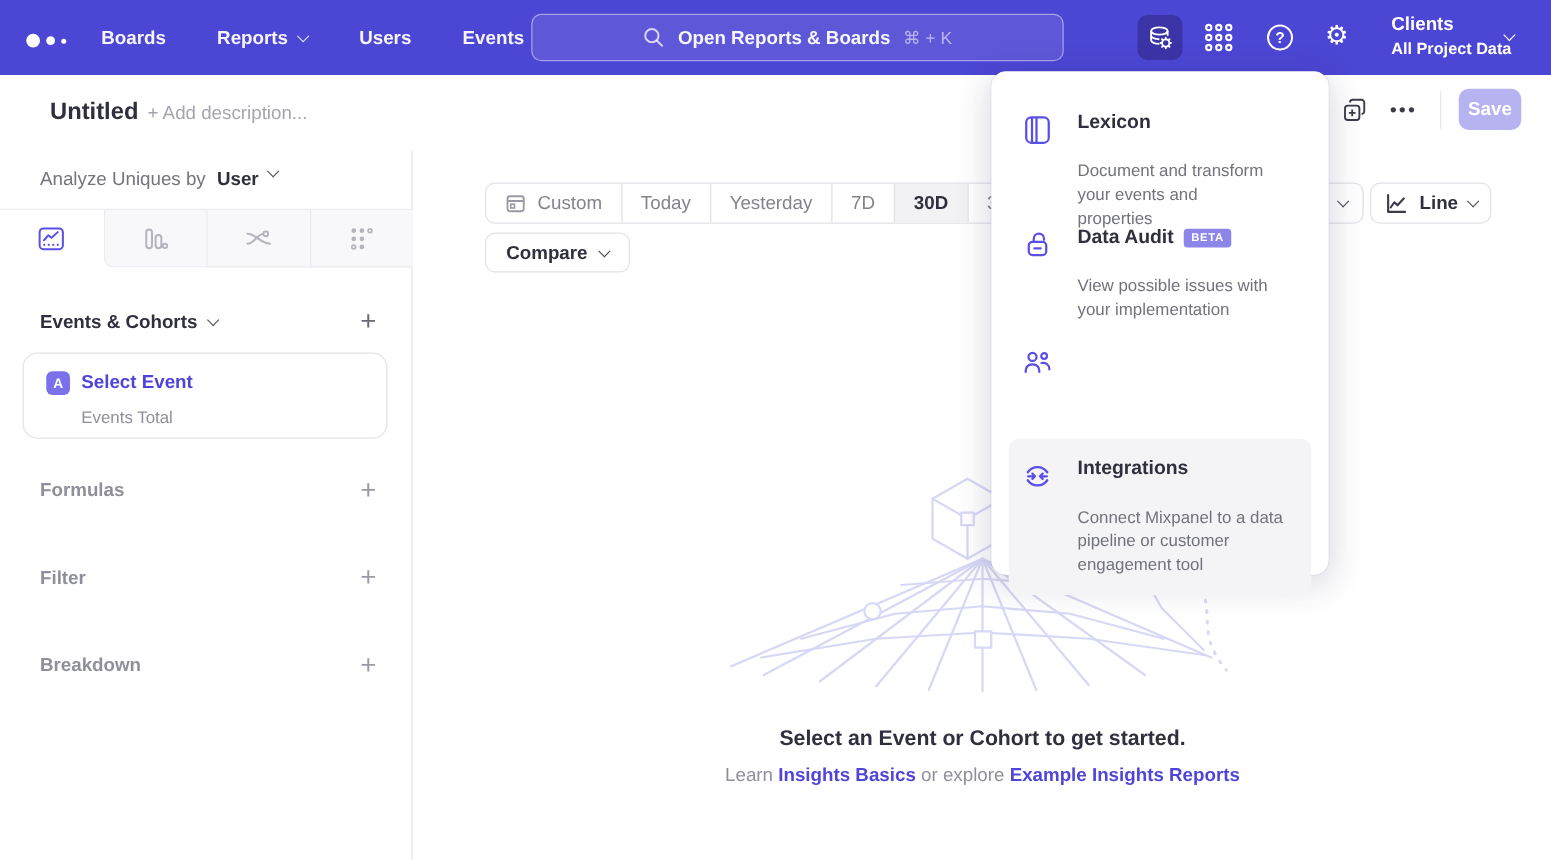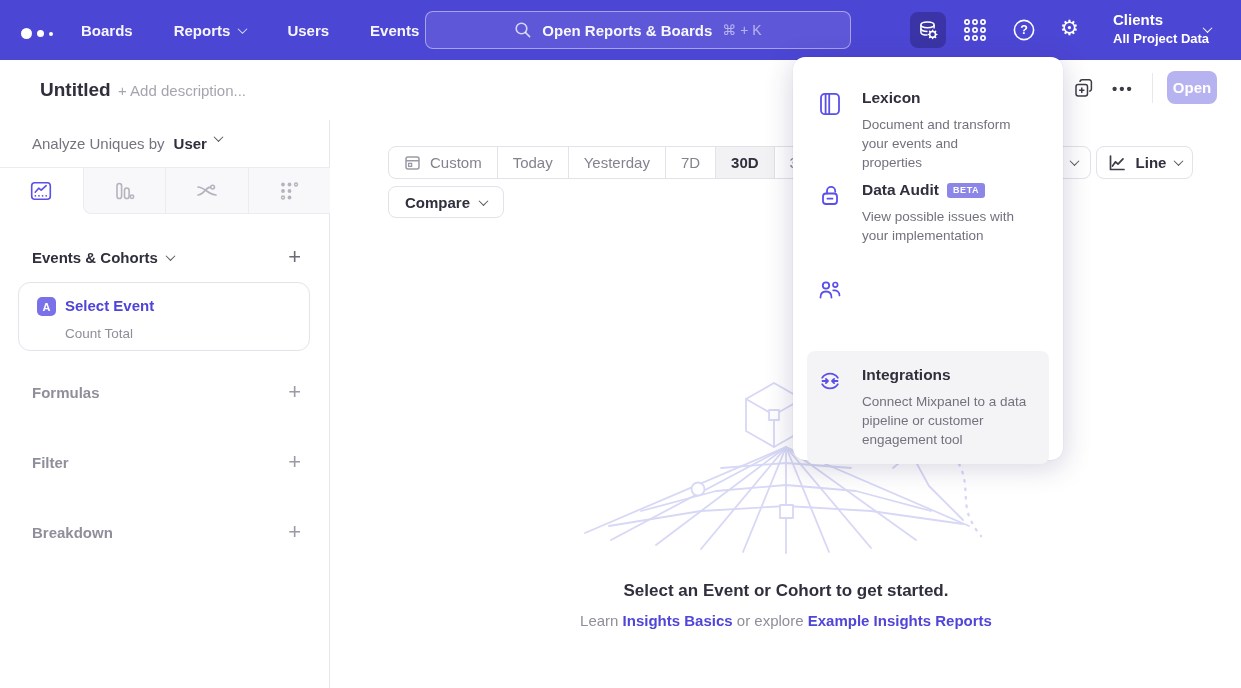--- a/index.html
+++ b/index.html
@@ -78,21 +78,21 @@
 
   .empty-title { position:absolute; left:0; top:461px; width:910px; text-align:center; font-size:17px; font-weight:700; color:#2f2f3d; }
   .empty-links { position:absolute; left:0; top:492px; width:910px; text-align:center; font-size:15px; color:#8f8f9b; }
   .empty-links a { color:#5045d9; font-weight:700; text-decoration:none; cursor:pointer; }
 
   
   .menu { position:absolute; left:793px; top:57px; width:270px; height:403px; background:#fff; border-radius:12px; box-shadow:0 6px 28px rgba(45,45,100,.22), 0 0 1px rgba(45,45,100,.2); z-index:60; }
   .m-item { position:absolute; left:0; width:270px; display:flex; gap:19px; padding:0 18px 0 24px; cursor:pointer; }
   .m-item .ic { flex:0 0 26px; padding-top:2px; }
   .m-item .tt { font-size:15.5px; font-weight:700; color:#2f2f3d; display:flex; align-items:center; gap:8px; }
-  .m-item .dd { font-size:13.5px; color:#72727e; line-height:1.42; margin-top:8px; }
+  .m-item .dd { font-size:13.5px; color:#72727e; line-height:1.42; margin-top:20px; }
   .m-item.hl { left:14px; width:242px; background:#f4f4f6; border-radius:8px; padding:15px 14px 15px 10px; }
   .beta { background:#8d86e9; color:#fff; font-size:9px; font-weight:700; letter-spacing:.6px; padding:2.5px 6px; border-radius:3px; }
 
   svg { display:block; }
 </style>
 </head>
 <body>
 
 <div class="navbar">
   <div class="logo"><i class="d1"></i><i class="d2"></i><i class="d3"></i></div>
@@ -183,21 +183,21 @@
 <div class="hdr-icon" style="left:1073px;">
   <svg width="21" height="21" viewBox="0 0 21 21">
     <rect x="3" y="6.5" width="11.5" height="11.5" rx="2.2" fill="#fff" stroke="#3c3c48" stroke-width="1.5"></rect>
     <path d="M7 4 a2.2 2.2 0 0 1 2.2-2.2 h7 a2.2 2.2 0 0 1 2.2 2.2 v7 a2.2 2.2 0 0 1 -2.2 2.2" fill="none" stroke="#3c3c48" stroke-width="1.5"></path>
     <line x1="8.75" y1="9.6" x2="8.75" y2="14.9" stroke="#3c3c48" stroke-width="1.5"></line>
     <line x1="6.1" y1="12.25" x2="11.4" y2="12.25" stroke="#3c3c48" stroke-width="1.5"></line>
   </svg>
 </div>
 <div class="hdr-icon" style="left:1112px; top:80px; font-size:15px; letter-spacing:2px; font-weight:700;">•••</div>
 <div class="hdr-divider"></div>
-<button class="save-btn">Open</button>
+<button class="save-btn">Save</button>
 
 <div class="sidebar">
   <div class="analyze">
     <span class="pre">Analyze Uniques by</span>
     <span class="val">
         <span>User</span>
         <span class="chev"></span>
       </span>
   </div>
 
@@ -249,21 +249,21 @@
     <span class="lbl">
         <span>Events &amp; Cohorts</span>
         <span class="chev"></span>
       </span>
     <span class="plus">+</span>
   </div>
 
   <div class="event-card">
     <span class="ab-badge">A</span>
     <span class="t">Select Event</span>
-    <span class="s">Count Total</span>
+    <span class="s">Events Total</span>
   </div>
 
   <div class="sec-head dim" style="top:261px;">
     <span class="lbl">
         <span>Formulas</span>
       </span>
     <span class="plus">+</span>
   </div>
   <div class="sec-head dim" style="top:331px;">
     <span class="lbl">

